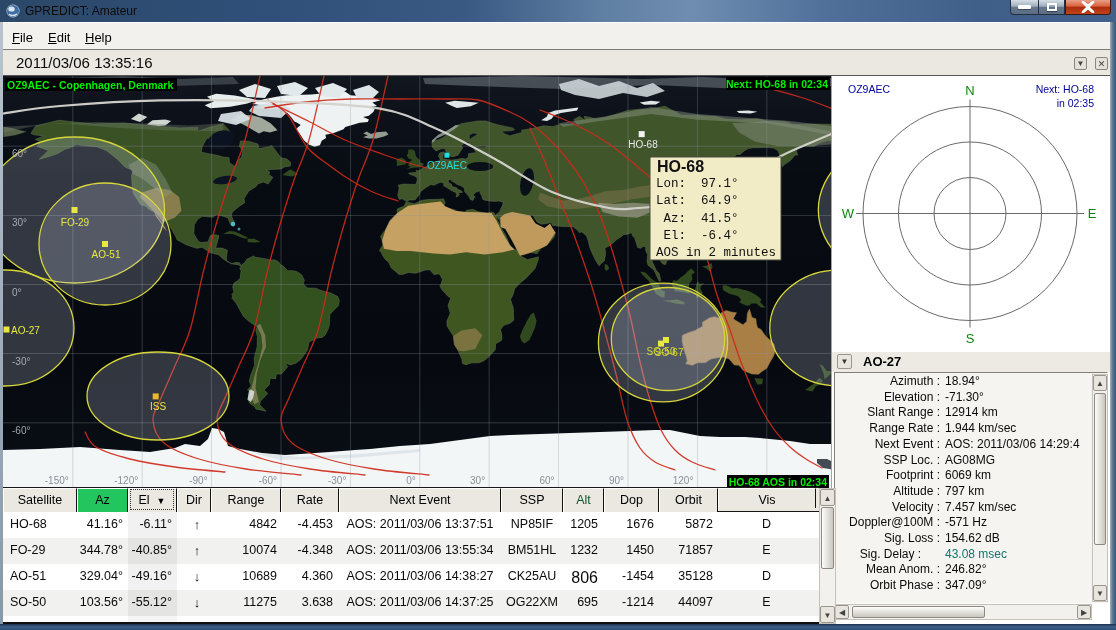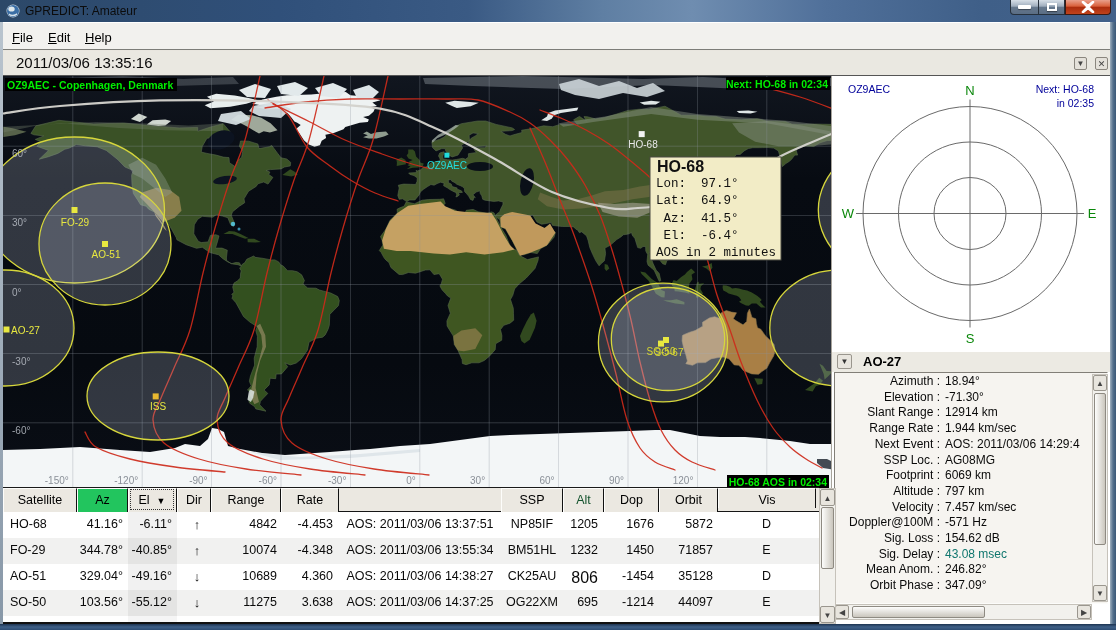--- a/index.html
+++ b/index.html
@@ -234,21 +234,21 @@
     <span class="abs" style="left:6px;top:95.2px;width:99px;text-align:right;font-size:12px;color:#0a0a0a">Footprint&nbsp;:</span>
     <span class="abs" style="left:110px;top:95.2px;font-size:12px;color:#0a0a0a;white-space:nowrap">6069 km</span>
     <span class="abs" style="left:6px;top:110.9px;width:99px;text-align:right;font-size:12px;color:#0a0a0a">Altitude&nbsp;:</span>
     <span class="abs" style="left:110px;top:110.9px;font-size:12px;color:#0a0a0a;white-space:nowrap">797 km</span>
     <span class="abs" style="left:6px;top:126.6px;width:99px;text-align:right;font-size:12px;color:#0a0a0a">Velocity&nbsp;:</span>
     <span class="abs" style="left:110px;top:126.6px;font-size:12px;color:#0a0a0a;white-space:nowrap">7.457 km/sec</span>
     <span class="abs" style="left:6px;top:142.29999999999998px;width:99px;text-align:right;font-size:12px;color:#0a0a0a">Doppler@100M&nbsp;:</span>
     <span class="abs" style="left:110px;top:142.29999999999998px;font-size:12px;color:#0a0a0a;white-space:nowrap">-571 Hz</span>
     <span class="abs" style="left:6px;top:157.99999999999997px;width:99px;text-align:right;font-size:12px;color:#0a0a0a">Sig. Loss&nbsp;:</span>
     <span class="abs" style="left:110px;top:157.99999999999997px;font-size:12px;color:#0a0a0a;white-space:nowrap">154.62 dB</span>
-    <span class="abs" style="left:6px;top:173.69999999999996px;width:99px;text-align:right;font-size:12px;color:#0a0a0a">Sig. Delay&nbsp;:</span>
+    <span class="abs" style="left:6px;top:173.69999999999996px;width:99px;text-align:center;font-size:12px;color:#0a0a0a">Sig. Delay&nbsp;:</span>
     <span class="abs" style="left:110px;top:173.69999999999996px;font-size:12px;color:#0f766e;white-space:nowrap">43.08 msec</span>
     <span class="abs" style="left:6px;top:189.39999999999995px;width:99px;text-align:right;font-size:12px;color:#0a0a0a">Mean Anom.&nbsp;:</span>
     <span class="abs" style="left:110px;top:189.39999999999995px;font-size:12px;color:#0a0a0a;white-space:nowrap">246.82°</span>
     <span class="abs" style="left:6px;top:205.09999999999994px;width:99px;text-align:right;font-size:12px;color:#0a0a0a">Orbit Phase&nbsp;:</span>
     <span class="abs" style="left:110px;top:205.09999999999994px;font-size:12px;color:#0a0a0a;white-space:nowrap">347.09°</span>
   </div>
 <div class="abs" style="left:1092px;top:374px;width:16px;height:228px;background:#f2f1ed;border:1px solid #c6c2ba">
     <div class="abs" style="left:0;top:0;width:14px;height:16px;background:#e8e5de;border:1px solid #9a968e;border-radius:2px;text-align:center;color:#444;font-size:8px;line-height:16px">▲</div>
     <div class="abs" style="left:0;top:210px;width:14px;height:16px;background:#e8e5de;border:1px solid #9a968e;border-radius:2px;text-align:center;color:#444;font-size:8px;line-height:16px">▼</div>
     <div class="abs" style="left:1px;top:18px;width:12px;height:152px;background:linear-gradient(to right,#fdfdfc,#cac6bd);border:1px solid #8e8a82;border-radius:2px"></div>
@@ -260,20 +260,21 @@
   </div>
 <div class="abs" style="left:3px;top:487px;width:816px;height:137px;background:#fff;border-top:1px solid #1a1a1a">
     <div class="abs" style="left:0;top:0;width:816px;height:24px;background:#ebe8e1;border-bottom:1px solid #151515"></div>
     <div class="abs" style="left:0px;top:0;width:74px;height:24px;background:#ebe8e1;border-top:1px solid #fdfdfb;border-left:1px solid #fdfdfb;border-right:1px solid #111;font-size:12.5px;color:#000;text-align:center;line-height:23px">Satellite</div>
     <div class="abs" style="left:74px;top:0;width:51px;height:24px;background:#22c55e;border-top:1px solid #fdfdfb;border-left:1px solid #fdfdfb;border-right:1px solid #111;font-size:12.5px;color:#000;text-align:center;line-height:23px">Az</div>
     <div class="abs" style="left:125px;top:0;width:49px;height:24px;background:#ebe8e1;border-top:1px solid #fdfdfb;border-left:1px solid #fdfdfb;border-right:1px solid #111;font-size:12.5px;color:#000;text-align:center;line-height:23px"></div>
     <div class="abs" style="left:127px;top:1px;width:44px;height:21px;background:#ebe8e1;border:1px dotted #333;font-size:12.5px;color:#000;text-align:center;line-height:20px">El&nbsp;&nbsp;<span style="font-size:9px">▼</span></div>
     <div class="abs" style="left:174px;top:0;width:34px;height:24px;background:#ebe8e1;border-top:1px solid #fdfdfb;border-left:1px solid #fdfdfb;border-right:1px solid #111;font-size:12.5px;color:#000;text-align:center;line-height:23px">Dir</div>
     <div class="abs" style="left:208px;top:0;width:70px;height:24px;background:#ebe8e1;border-top:1px solid #fdfdfb;border-left:1px solid #fdfdfb;border-right:1px solid #111;font-size:12.5px;color:#000;text-align:center;line-height:23px">Range</div>
     <div class="abs" style="left:278px;top:0;width:58px;height:24px;background:#ebe8e1;border-top:1px solid #fdfdfb;border-left:1px solid #fdfdfb;border-right:1px solid #111;font-size:12.5px;color:#000;text-align:center;line-height:23px">Rate</div>
+    <div class="abs" style="left:336px;top:0;width:162px;height:24px;background:#ebe8e1;border-top:1px solid #fdfdfb;border-left:1px solid #fdfdfb;border-right:1px solid #111;font-size:12.5px;color:#000;text-align:center;line-height:23px">Next Event</div>
     <div class="abs" style="left:498px;top:0;width:62px;height:24px;background:#ebe8e1;border-top:1px solid #fdfdfb;border-left:1px solid #fdfdfb;border-right:1px solid #111;font-size:12.5px;color:#000;text-align:center;line-height:23px">SSP</div>
     <div class="abs" style="left:560px;top:0;width:41px;height:24px;background:#ebe8e1;border-top:1px solid #fdfdfb;border-left:1px solid #fdfdfb;border-right:1px solid #111;font-size:12.5px;color:#14532d;text-align:center;line-height:23px">Alt</div>
     <div class="abs" style="left:601px;top:0;width:55px;height:24px;background:#ebe8e1;border-top:1px solid #fdfdfb;border-left:1px solid #fdfdfb;border-right:1px solid #111;font-size:12.5px;color:#000;text-align:center;line-height:23px">Dop</div>
     <div class="abs" style="left:656px;top:0;width:59px;height:24px;background:#ebe8e1;border-top:1px solid #fdfdfb;border-left:1px solid #fdfdfb;border-right:1px solid #111;font-size:12.5px;color:#000;text-align:center;line-height:23px">Orbit</div>
     <div class="abs" style="left:715px;top:0;width:98px;height:20px;background:#ebe8e1;border-top:1px solid #fdfdfb;border-left:1px solid #fdfdfb;border-right:1px solid #111;font-size:12.5px;color:#000;text-align:center;line-height:23px">Vis</div>
     <div class="abs" style="left:125px;top:24px;width:49px;height:110px;background:rgba(120,120,120,0.07)"></div>
     <div class="abs" style="left:0;top:24px;width:816px;height:26px;background:#ffffff"></div>
     <div class="abs" style="left:125px;top:24px;width:49px;height:26px;background:rgba(120,120,120,0.10)"></div>
     <span class="abs" style="left:7px;font-size:12.5px;color:#0a0a0a;top:29px;">HO-68</span>
     <span class="abs" style="left:25px;width:95px;text-align:right;font-size:12.5px;color:#0a0a0a;top:29px;">41.16°</span>

